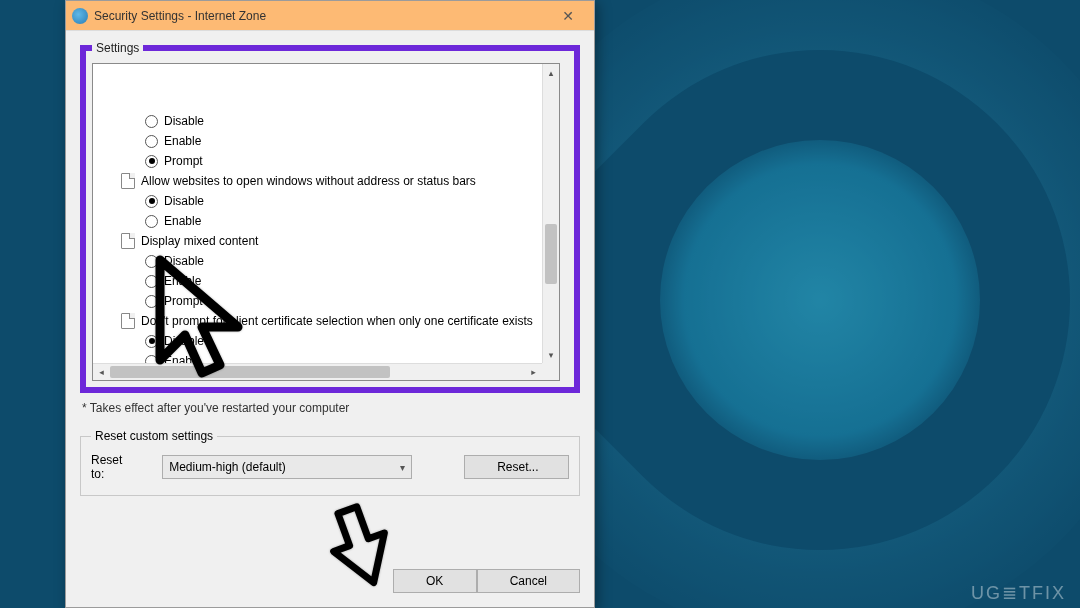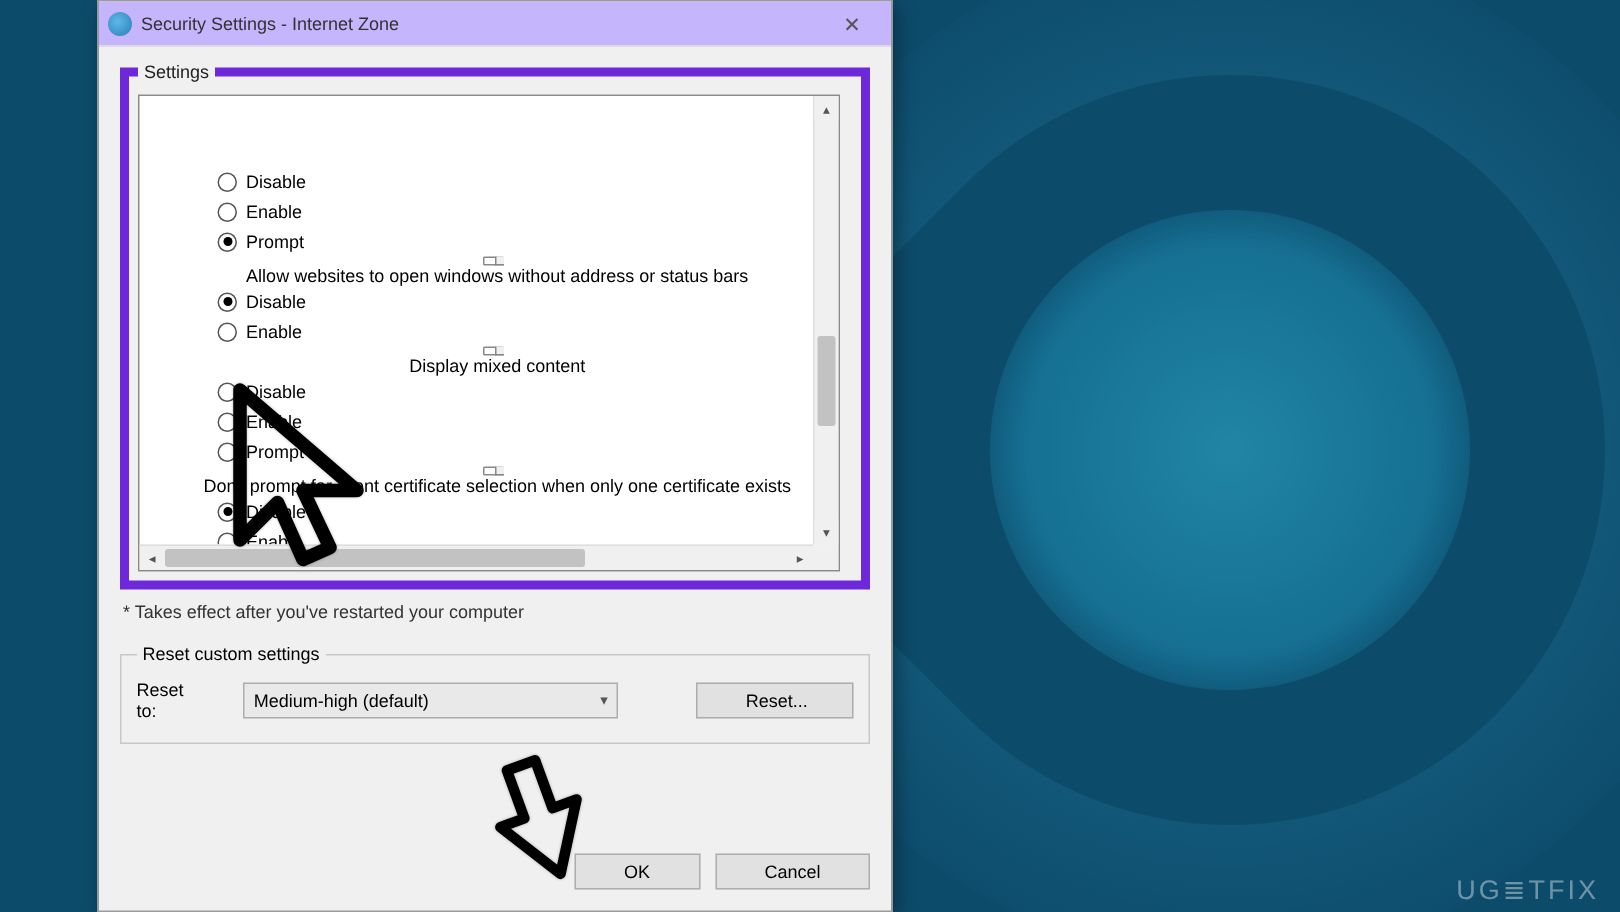--- a/index.html
+++ b/index.html
@@ -26,21 +26,21 @@
     font-size: 18px; letter-spacing: 2px; font-weight: 300;
   }
 
   
   .dialog {
     position: absolute; left: 65px; top: 0; width: 530px; height: 608px;
     background: #f0f0f0; border: 1px solid #9b9b9b; box-shadow: 3px 3px 12px rgba(0,0,0,0.35);
     display: flex; flex-direction: column;
   }
   .titlebar {
-    height: 30px; background: #c4b5fd; display: flex; align-items: center;
+    height: 30px; background: #fdba74; display: flex; align-items: center;
     padding: 0 6px; border-bottom: 1px solid #dcdcdc; font-size: 12px; color: #333;
   }
   .titlebar .ticon {
     width: 16px; height: 16px; margin-right: 6px;
     background: radial-gradient(circle at 40% 40%, #5fb8e8, #2a7db5);
     border-radius: 50%;
   }
   .titlebar .spacer { flex: 1; }
   .titlebar .close { width: 40px; text-align: center; color: #555; font-size: 14px; cursor: pointer; }
 
@@ -52,21 +52,21 @@
   fieldset.settings-group legend { font-size: 12px; color: #222; padding: 0 4px; }
 
   .tree-pane {
     background: #fff; border: 1px solid #8a8a8a; height: 318px; position: relative;
     overflow: hidden;
   }
   .tree-scroll {
     position: absolute; inset: 0 17px 17px 0; overflow: hidden; padding: 4px 0 0 0; margin-top: 43px;
   }
   .node { display: flex; align-items: center; height: 20px; font-size: 12px; color: #000; white-space: nowrap; }
-  .node.parent { padding-left: 28px; flex-direction: column; }
+  .node.parent { padding-left: 28px; }
   .node.child  { padding-left: 52px; }
   .page-icon {
     width: 14px; height: 16px; border: 1px solid #888; background: #fff; margin-right: 6px;
     border-radius: 1px; position: relative;
   }
   .page-icon::after { content:""; position:absolute; right:-1px; top:-1px; width:5px; height:5px; background:#f0f0f0; border-left:1px solid #888; border-bottom:1px solid #888;}
   .radio { width: 13px; height: 13px; border: 1px solid #555; border-radius: 50%; margin-right: 6px; position: relative; background:#fff;}
   .radio.sel::after { content:""; position:absolute; left:2.5px; top:2.5px; width:6px; height:6px; background:#000; border-radius:50%; }
 
   
@@ -88,21 +88,21 @@
   .combo {
     flex: 0 0 250px; height: 24px; background: #e9e9e9; border: 1px solid #adadad;
     display: flex; align-items: center; padding: 0 6px; font-size: 12px; justify-content: space-between;
   }
   .combo .chev { font-size: 10px; color: #555; }
   .btn-std {
     height: 24px; min-width: 84px; background: #e1e1e1; border: 1px solid #adadad;
     font-size: 12px; padding: 0 32px; cursor: pointer;
   }
 
-  .dialog-buttons { display:flex; justify-content:flex-end; gap:10px; padding: 10px 14px 14px 0; }
+  .dialog-buttons { display:flex; justify-content:flex-end; padding: 10px 14px 14px 0; }
 
   
   .cursor { position: absolute; pointer-events: none; }
   .cursor svg { filter: drop-shadow(0 0 1px rgba(0,0,0,0.3)); }
 </style>
 </head>
 <body>
 
 <div class="bg-swirl"></div>
 <div class="watermark">UG≣TFIX</div>

